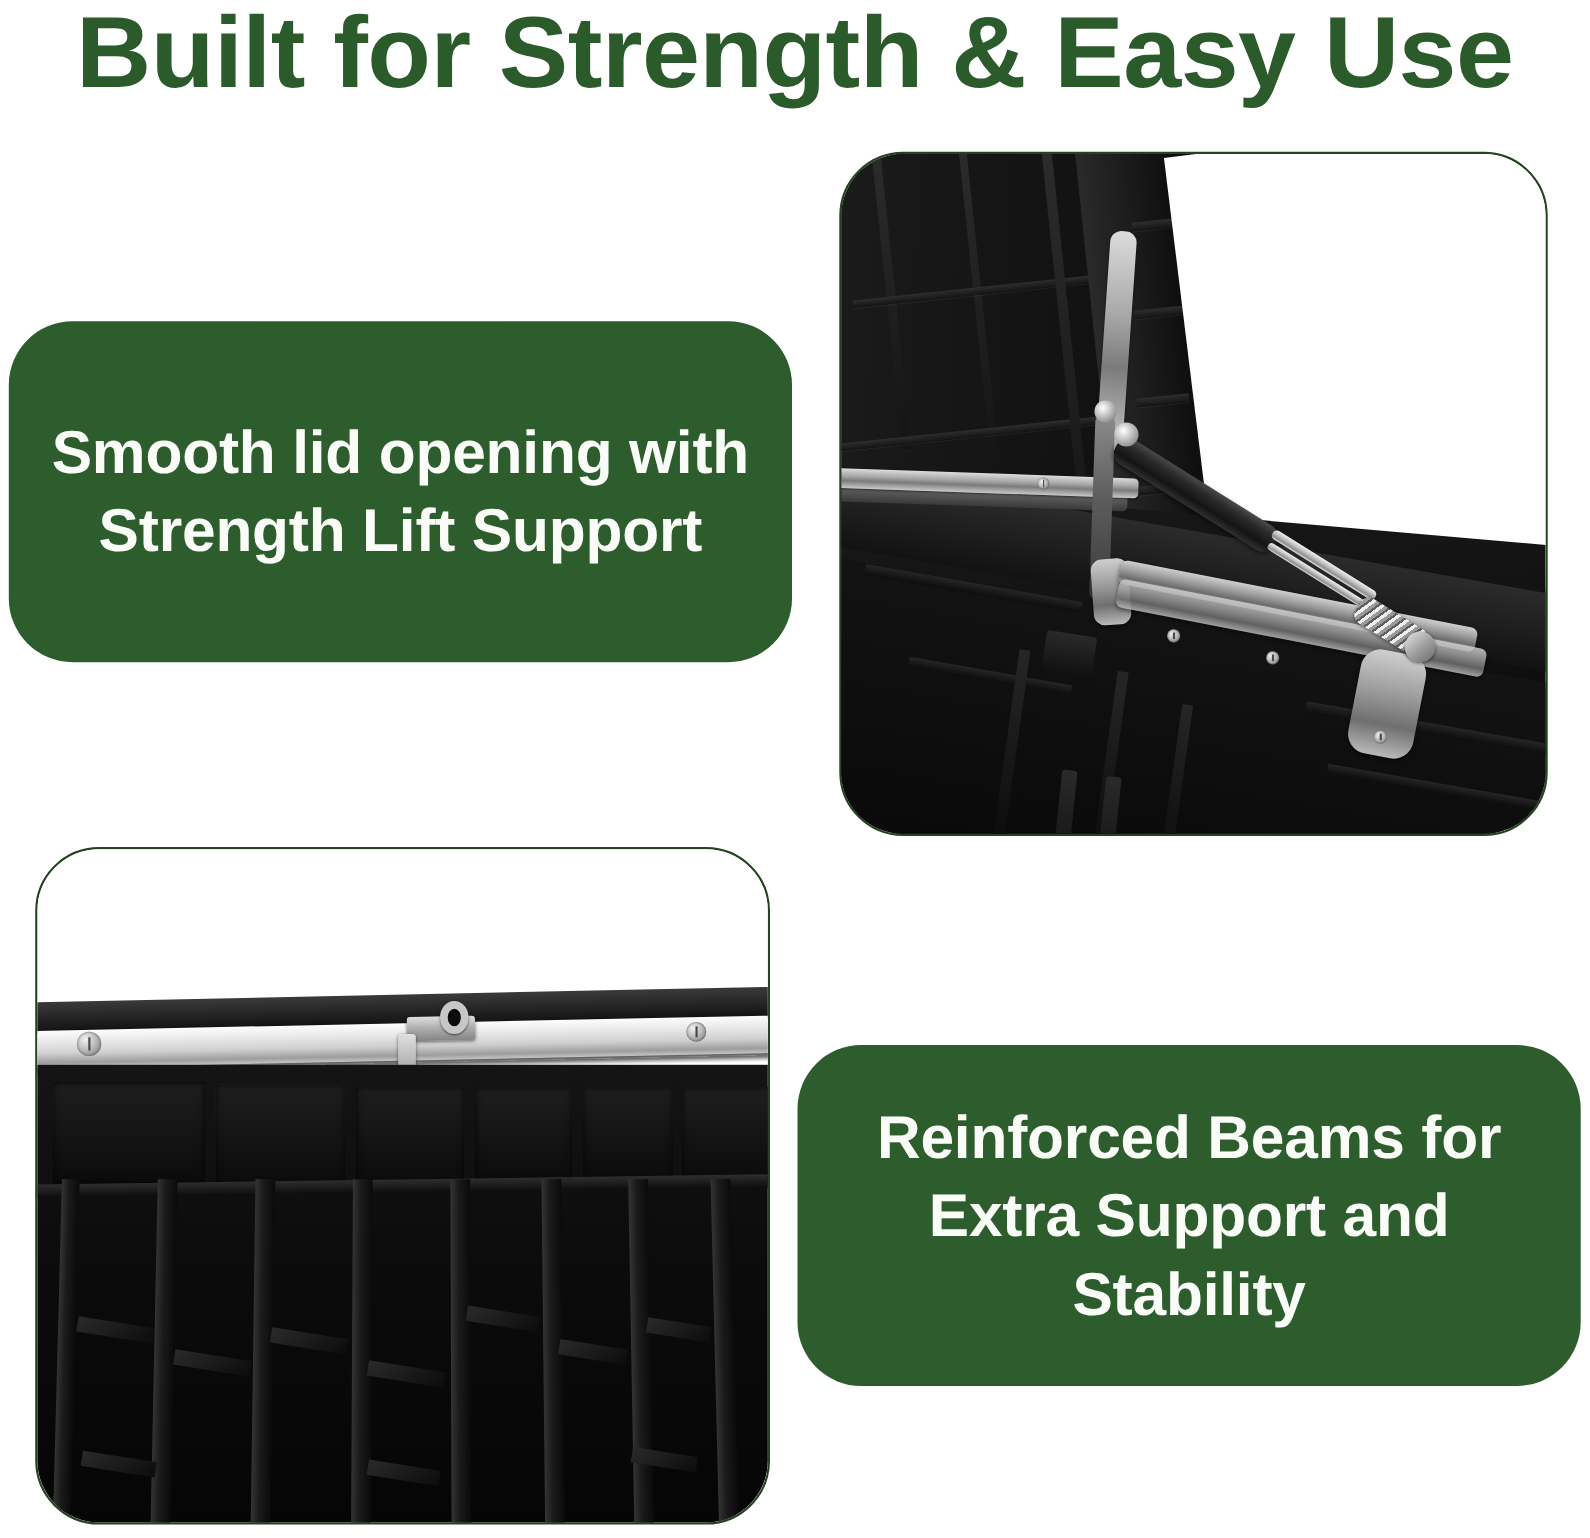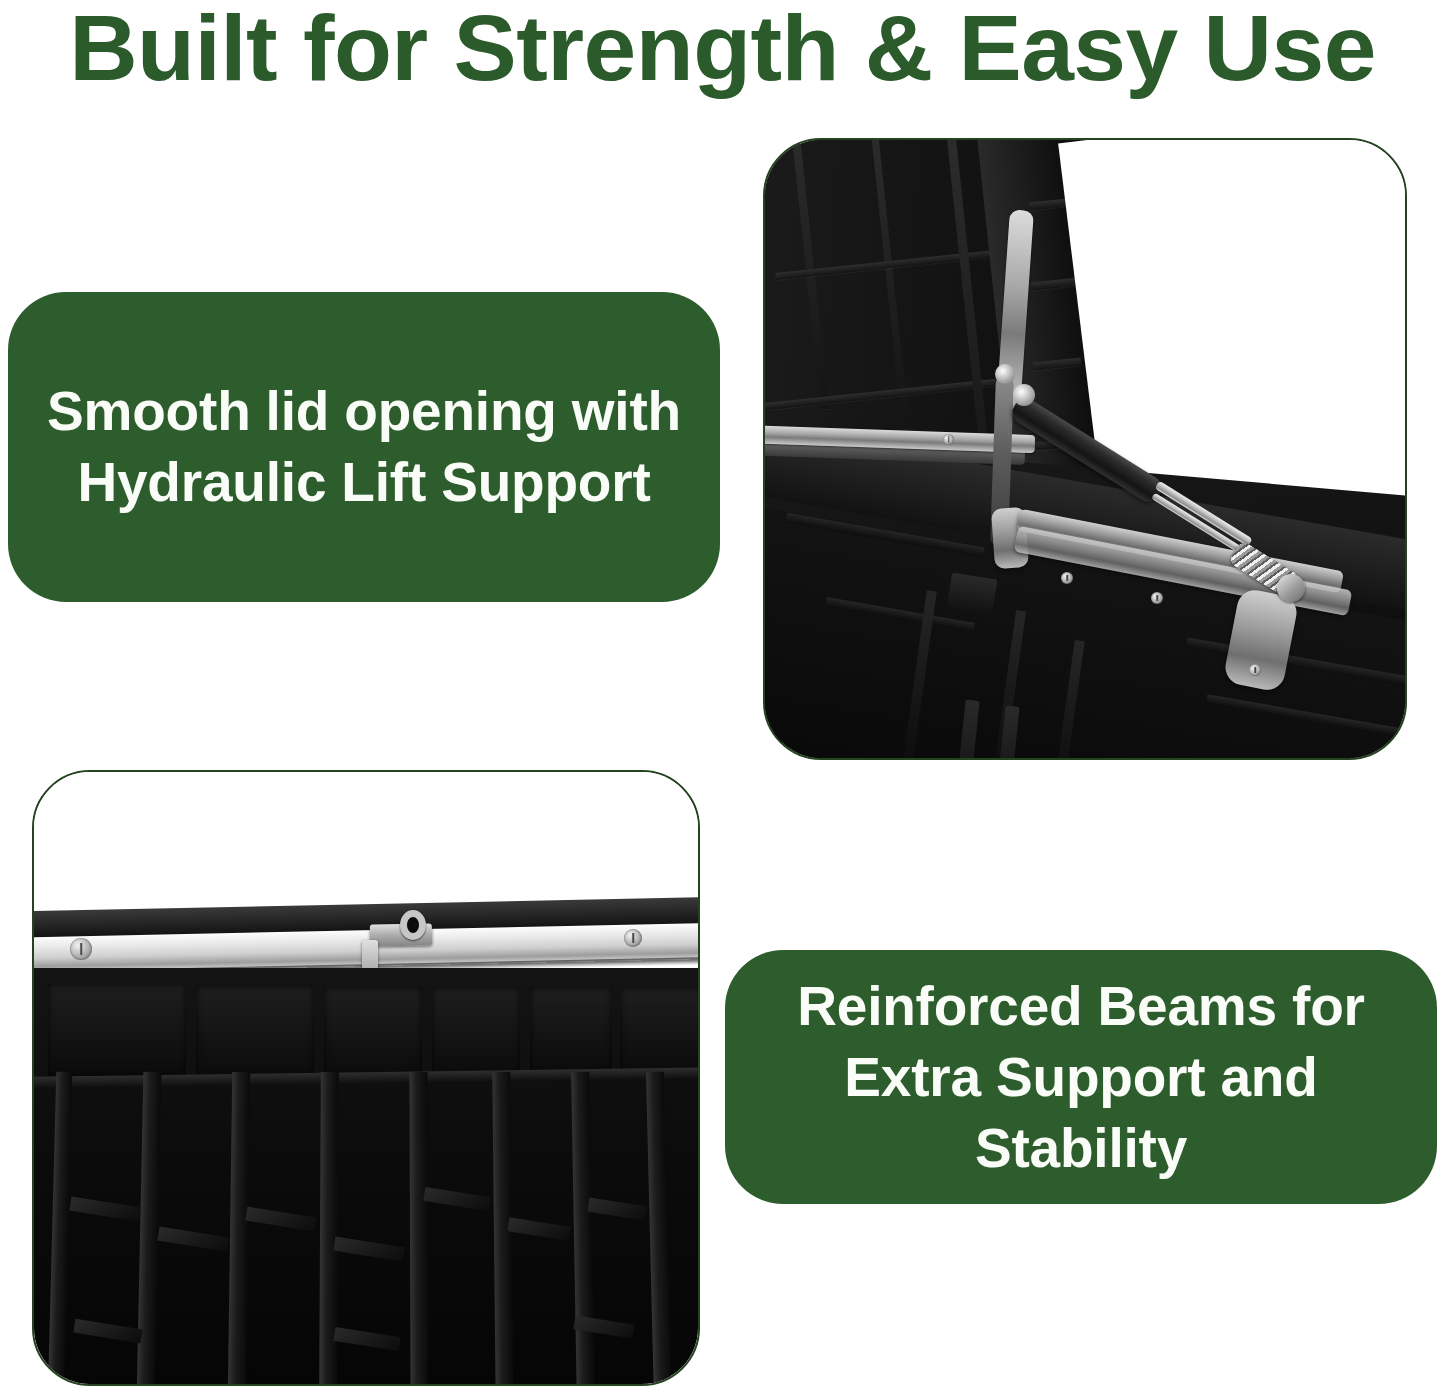--- a/index.html
+++ b/index.html
@@ -57,21 +57,21 @@
   #callout-hydraulic {
     left: 8px;
     top: 292px;
     width: 712px;
     height: 310px;
   }
   #callout-beams {
     left: 725px;
     top: 950px;
     width: 712px;
-    height: 254px;
+    height: 310px;
   }
 
   
   .photo-panel {
     position: absolute;
     border: 2px solid #23441F;
     border-radius: 58px;
     overflow: hidden;
     box-sizing: border-box;
     background: #ffffff;
@@ -324,21 +324,21 @@
     border-radius: 50%;
     background: #101010;
   }
 </style>
 </head>
 <body>
 
 <div id="page-title">Built for Strength &amp; Easy Use</div>
 
 <div class="callout" id="callout-hydraulic">
-  <div class="callout-text">Smooth lid opening with Hydraulic Lift Support</div>
+  <div class="callout-text">Smooth lid opening with Strength Lift Support</div>
 </div>
 
 <div class="photo-panel" id="photo-hinge">
   <div class="photo-stage">
 
     <div class="lid-slab"></div>
     <div class="lid-face"></div>
 
     <div class="lid-rib" style="left:40px; top:-30px; width:8px; height:300px; transform:rotate(-6deg);"></div>
     <div class="lid-rib" style="left:120px; top:-40px; width:7px; height:330px; transform:rotate(-6deg);"></div>

